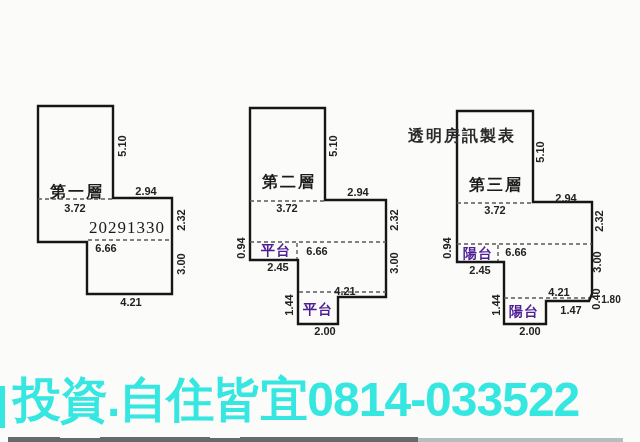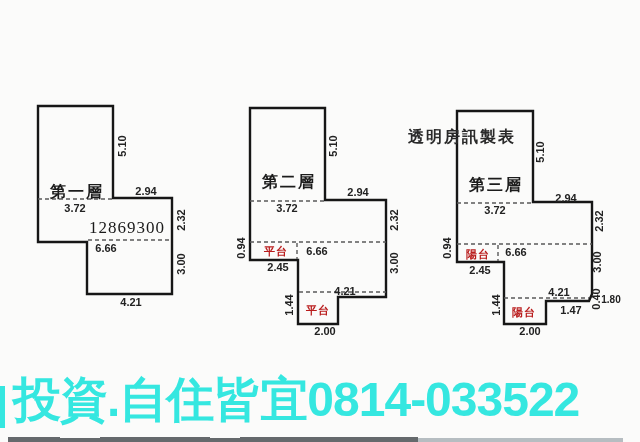--- a/index.html
+++ b/index.html
@@ -30,27 +30,27 @@
   }
   .code{
     font-family:"Liberation Serif", serif;
     font-size:17px;
     font-weight:normal;
     color:#1a1a1a;
     letter-spacing:1px;
   }
   .area{
     font-family:"Liberation Serif", serif;
-    font-size:11px;
+    font-size:14px;
     font-weight:600;
-    color:#b91c1c;
+    color:#4c1d95;
     letter-spacing:1px;
   }
   .maker{
-    font-family:Liberation Serif, serif;
+    font-family:Liberation Mono, monospace;
     font-size:16px;
     font-weight:600;
     color:#2a2a2a;
     letter-spacing:2px;
   }
   .small{font-size:10px;margin-left:45px;}
   #footer-ad{
     position:absolute;
     left:13px;top:372px;
     width:640px;
@@ -99,21 +99,21 @@
       <rect x="60" y="436" width="40" height="2" fill="#fbfbfa"></rect>
       <rect x="210" y="436" width="30" height="2" fill="#fbfbfa"></rect>
     </g>
   </svg>
 
   <span class="lbl floor-title" style="left:77px;top:192px">第一層</span>
   <span class="lbl rot" style="left:122px;top:146px">5.10</span>
   <span class="lbl" style="left:146px;top:191px">2.94</span>
   <span class="lbl" style="left:75px;top:208px">3.72</span>
   <span class="lbl rot" style="left:181px;top:220px">2.32</span>
-  <span class="lbl code" style="left:127px;top:227px">12869300</span>
+  <span class="lbl code" style="left:127px;top:227px">20291330</span>
   <span class="lbl" style="left:106px;top:248px">6.66</span>
   <span class="lbl rot" style="left:181px;top:264px">3.00</span>
   <span class="lbl" style="left:131px;top:302px">4.21</span>
 
   <span class="lbl floor-title" style="left:289px;top:182px">第二層</span>
   <span class="lbl rot" style="left:333px;top:146px">5.10</span>
   <span class="lbl" style="left:358px;top:192px">2.94</span>
   <span class="lbl" style="left:287px;top:208px">3.72</span>
   <span class="lbl rot" style="left:394px;top:220px">2.32</span>
   <span class="lbl rot" style="left:241px;top:248px">0.94</span>

